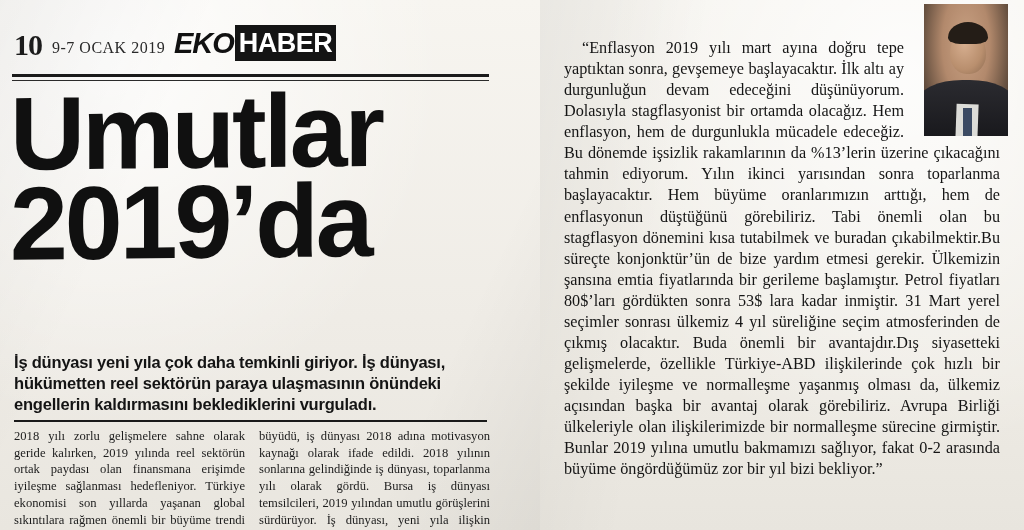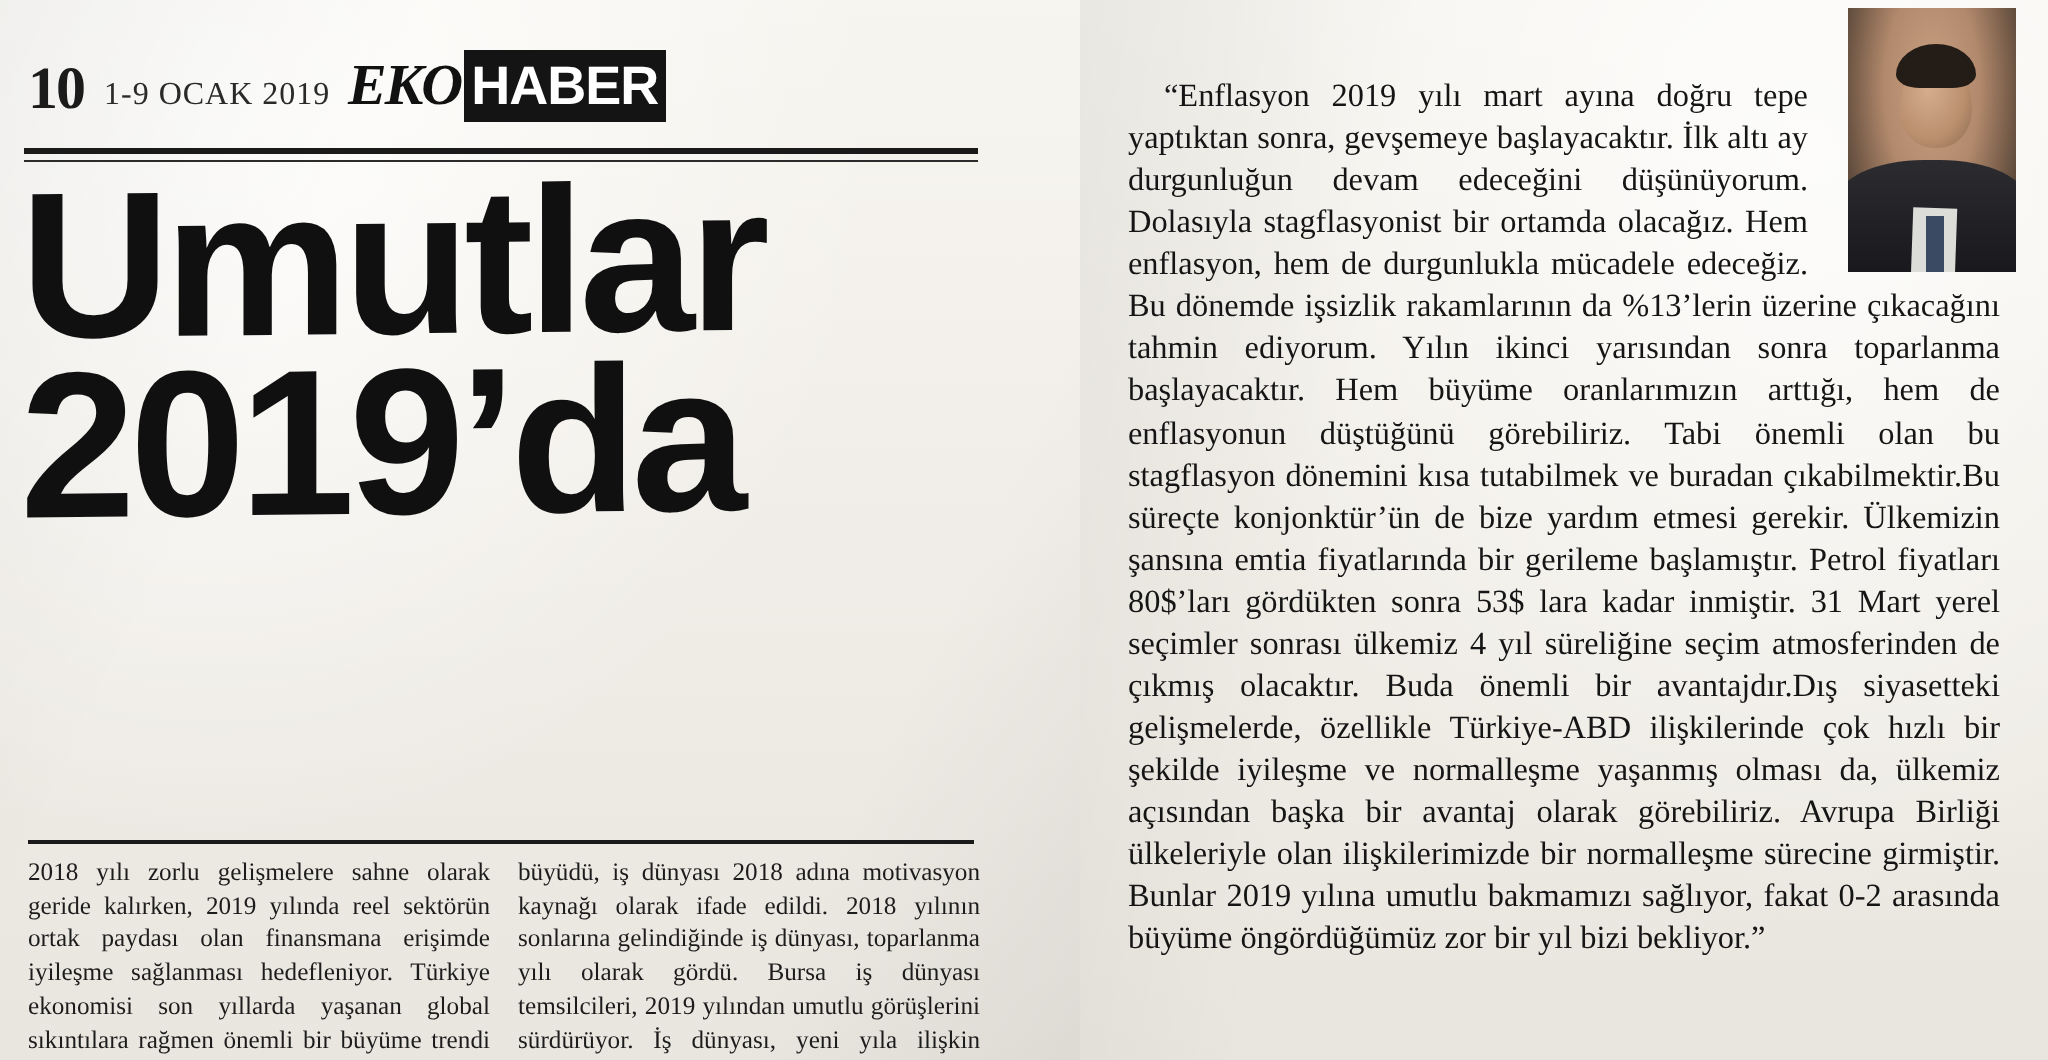--- a/index.html
+++ b/index.html
@@ -66,21 +66,21 @@
   }
   .logo {
     position: absolute;
     left: 160px;
     top: 0px;
     height: 34px;
     display: flex;
     align-items: center;
   }
   .logo-eko {
-    font-family: Liberation Serif, serif;
+    font-family: Liberation Sans, sans-serif;
     font-weight: bold;
     font-style: italic;
     font-size: 29px;
     color: #111;
     letter-spacing: -1px;
   }
   .logo-haber {
     font-family: "Liberation Sans", sans-serif;
     font-weight: bold;
     font-size: 27px;
@@ -289,35 +289,36 @@
 </head>
 <body>
 
 <div class="page">
 
   <div class="left-page">
     <div class="paper-noise"></div>
 
     <div class="masthead">
       <div class="page-number">10</div>
-      <div class="issue-date">1-9 OCAK 2019</div>
+      <div class="issue-date">9-7 OCAK 2019</div>
       <div class="logo">
         <span class="logo-eko">EKO</span>
           <span class="logo-haber">HABER</span>
       </div>
     </div>
 
     <div class="rule"></div>
     <div class="rule thin"></div>
 
     <div class="headline">
       <span class="l1">Umutlar</span>
       <span class="l2">2019’da</span>
     </div>
 
+    <div class="standfirst">İş dünyası yeni yıla çok daha temkinli giriyor. İş dünyası, hükümetten reel sektörün paraya ulaşmasının önündeki engellerin kaldırmasını beklediklerini vurguladı.</div>
     <div class="standrule"></div>
 
     <div class="cols">
       <div class="col">
         <p class="noindent">2018 yılı zorlu gelişmelere sahne olarak geride kalırken, 2019 yılında reel sektörün ortak paydası olan finansmana erişimde iyileşme sağlanması hedefleniyor. Türkiye ekonomisi son yıllarda yaşanan global sıkıntılara rağmen önemli bir büyüme trendi yakaladı.</p>
 
       </div>
       <div class="col">
         <p class="noindent">büyüdü, iş dünyası 2018 adına motivasyon kaynağı olarak ifade edildi. 2018 yılının sonlarına gelindiğinde iş dünyası, toparlanma yılı olarak gördü. Bursa iş dünyası temsilcileri, 2019 yılından umutlu görüşlerini sürdürüyor. İş dünyası, yeni yıla ilişkin ihracat, üretim ve istihdama yoğunlaşmış durumda.</p>
       </div>

